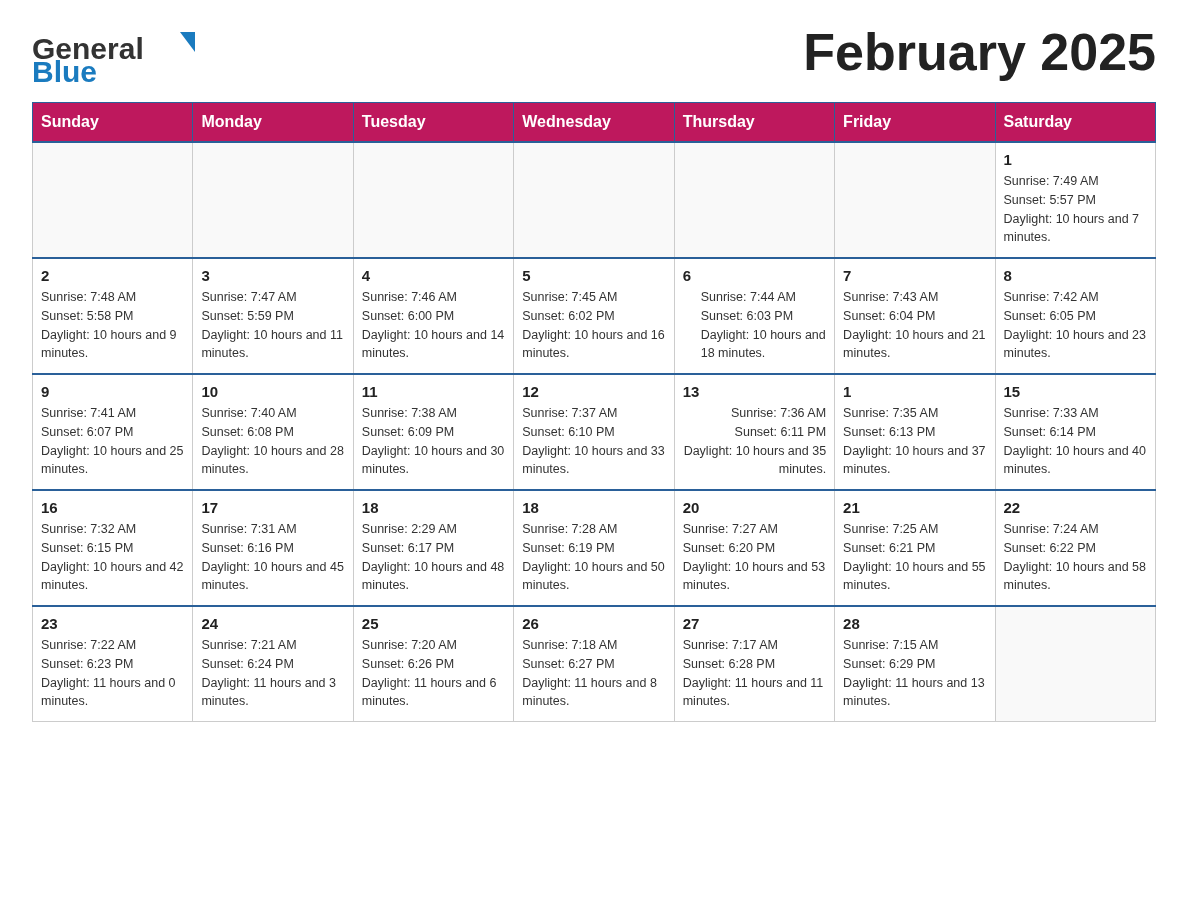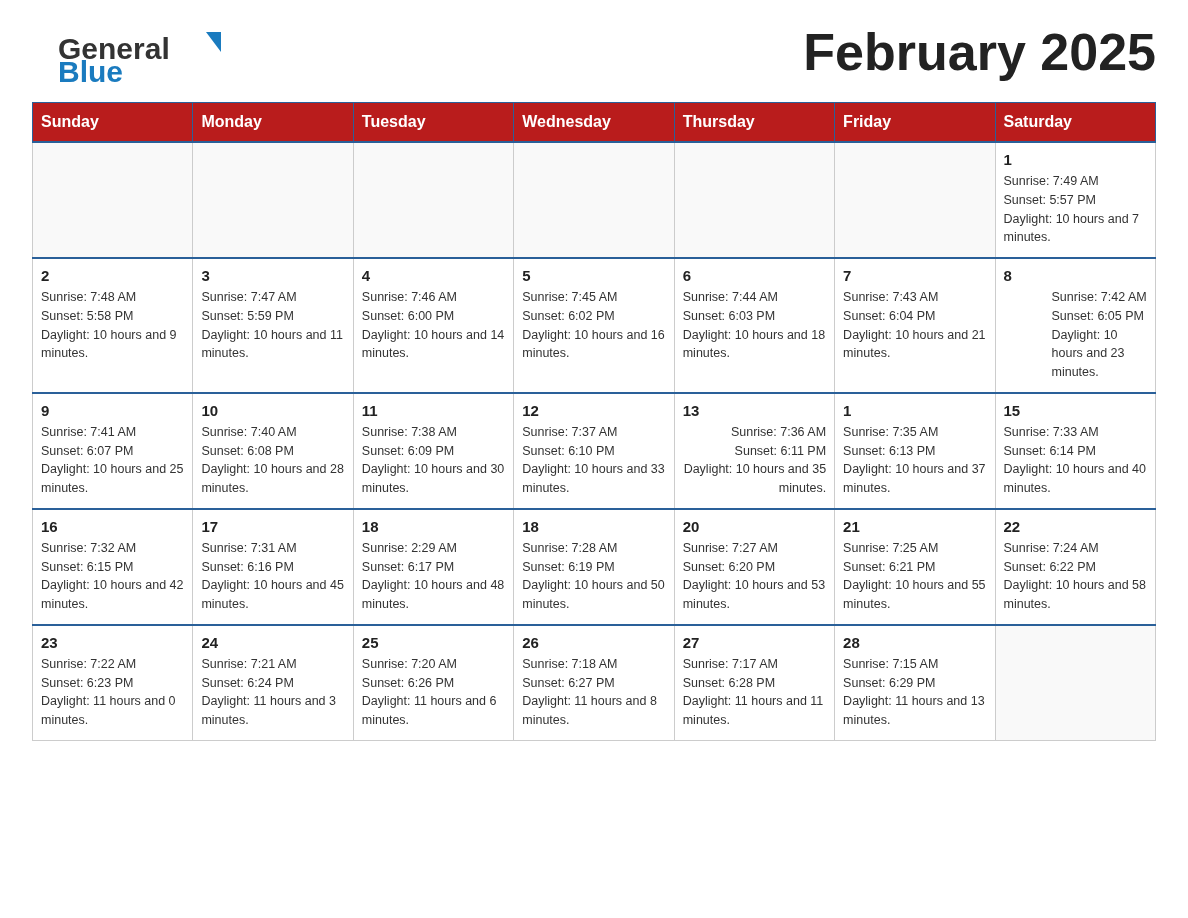--- a/index.html
+++ b/index.html
@@ -14,42 +14,41 @@
     .header {
       display: flex;
       justify-content: space-between;
       align-items: flex-start;
       margin-bottom: 18px;
     }
     .logo {
       display: flex;
       flex-direction: column;
       align-items: flex-start;
-      margin-left: 26px;
     }
     .title-block {
       text-align: right;
     }
     .title-block h1 {
       font-size: 52px;
       font-weight: bold;
       color: #222;
       line-height: 1.1;
     }
     .title-block h2 {
       font-size: 22px;
       font-weight: normal;
       color: #444;
     }
     .calendar {
       width: 100%;
       border-collapse: collapse;
     }
     .calendar thead tr th {
-      background: #b91c1c;
+      background: #be185d;
       color: #fff;
       font-size: 16px;
       font-weight: bold;
       padding: 10px 8px;
       text-align: left;
       border: 1px solid #2a6099;
     }
     .calendar tbody tr td {
       vertical-align: top;
       border: 1px solid #ccc;
@@ -138,33 +137,33 @@
 Daylight: 10 hours and 14 minutes.</div>
         </td>
         <td>
           <div class="day-number">5</div>
           <div class="day-info" style="white-space: pre-line;">Sunrise: 7:45 AM
 Sunset: 6:02 PM
 Daylight: 10 hours and 16 minutes.</div>
         </td>
         <td>
           <div class="day-number">6</div>
-          <div class="day-info" style="white-space: pre-line;">Sunrise: 7:44 AM
+          <div class="day-info" style="white-space: pre-line; margin-left: 18px;">Sunrise: 7:44 AM
 Sunset: 6:03 PM
 Daylight: 10 hours and 18 minutes.</div>
         </td>
         <td>
           <div class="day-number">7</div>
           <div class="day-info" style="white-space: pre-line;">Sunrise: 7:43 AM
 Sunset: 6:04 PM
 Daylight: 10 hours and 21 minutes.</div>
         </td>
         <td>
           <div class="day-number">8</div>
-          <div class="day-info" style="white-space: pre-line; margin-left: 48px;">Sunrise: 7:42 AM
+          <div class="day-info" style="white-space: pre-line;">Sunrise: 7:42 AM
 Sunset: 6:05 PM
 Daylight: 10 hours and 23 minutes.</div>
         </td>
       </tr>
       <tr>
         <td>
           <div class="day-number">9</div>
           <div class="day-info" style="white-space: pre-line;">Sunrise: 7:41 AM
 Sunset: 6:07 PM
 Daylight: 10 hours and 25 minutes.</div>

